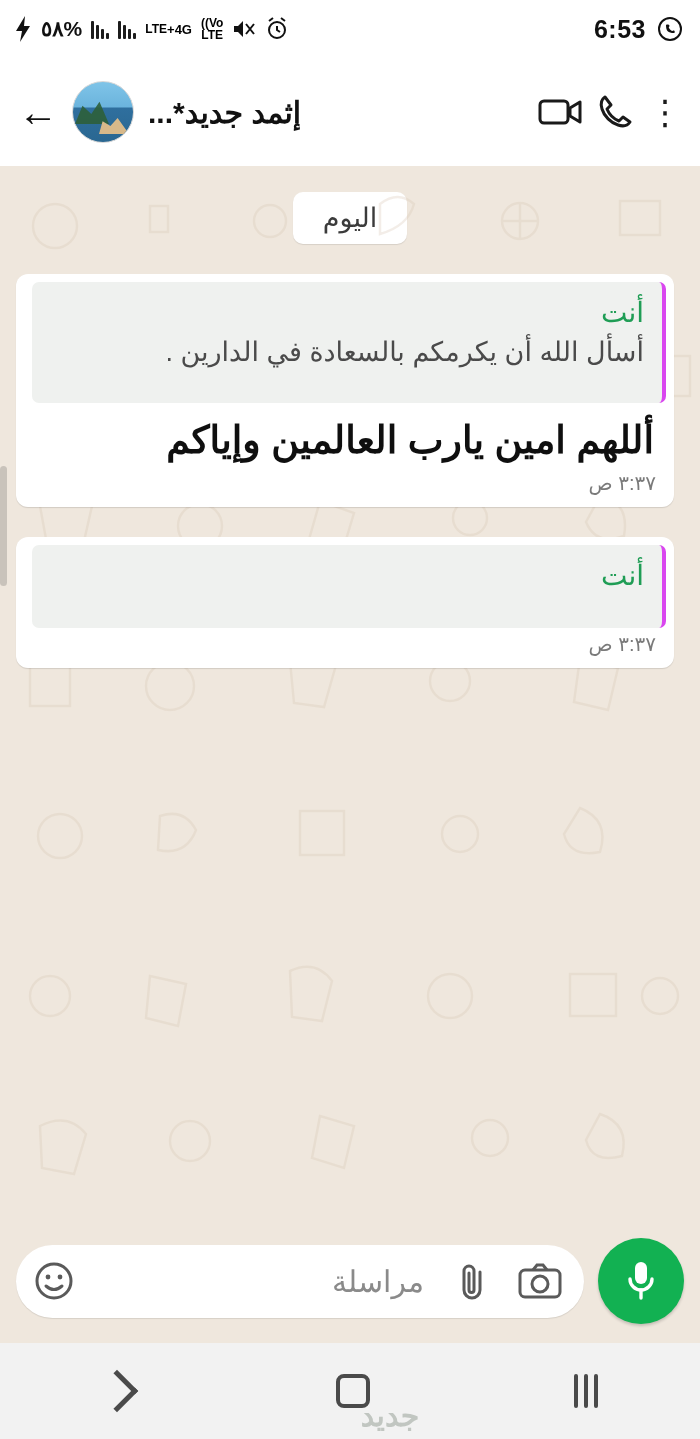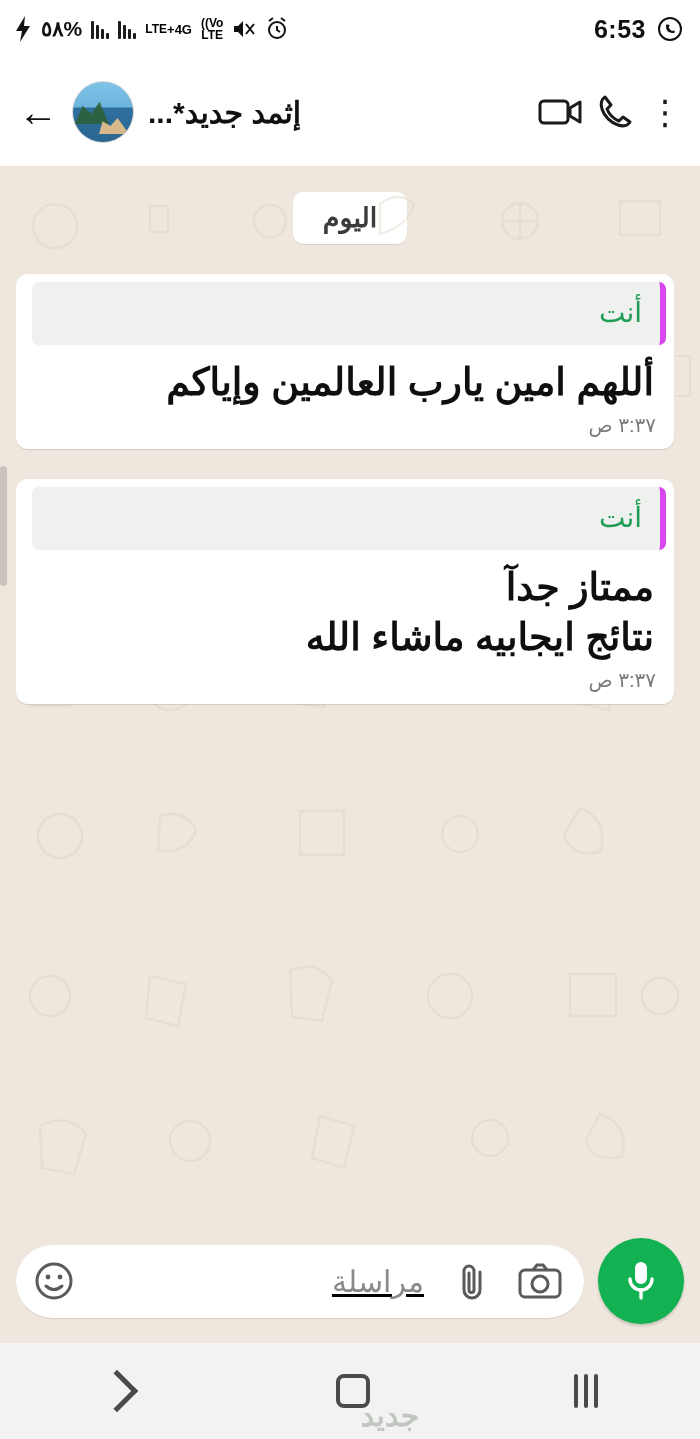--- a/index.html
+++ b/index.html
@@ -100,36 +100,35 @@
     pointer-events: none;
   }
   .day-chip-row { display: flex; justify-content: center; }
   .day-chip {
     background: #ffffff;
     color: #3b3b3b;
     font-size: 27px;
     padding: 10px 30px;
     border-radius: 10px;
     box-shadow: 0 1px 1px rgba(0,0,0,.10);
-    font-weight: bold;
   }
 
   .msg-group { margin-top: 30px; position: relative; }
   .bubble {
     background: #ffffff;
     border-radius: 12px;
     box-shadow: 0 1px 1px rgba(0,0,0,.12);
     overflow: hidden;
     position: relative;
     margin-right: 10px;
   }
   .quote {
     background: #eff1ef;
-    border-right: 6px solid #d946ef;
-    padding: 14px 18px 12px 18px;
+    border-right: 4px solid #d946ef;
+    padding: 14px 18px 32px 18px;
     margin: 8px 8px 0 16px;
     border-radius: 7px;
   }
   .quote-author { color: #1f9d55; font-size: 28px; margin-bottom: 4px; }
   .quote-text { color: #4a4a4a; font-size: 27px; line-height: 1.42; }
   .body-text {
     color: #0f0f0f;
     font-size: 38px;
     font-weight: 700;
     line-height: 1.32;
@@ -159,21 +158,20 @@
   }
   .composer {
     flex: 1 1 auto;
     height: 73px;
     background: #ffffff;
     border-radius: 44px;
     display: flex; align-items: center; flex-direction: row-reverse;
     padding: 0 22px 0 18px;
     gap: 28px;
     box-shadow: 0 1px 1px rgba(0,0,0,.10);
-    text-decoration: underline;
   }
   .composer-placeholder {
     flex: 1 1 auto;
     color: #8a8a8a;
     font-size: 30px;
     text-align: right;
     padding-right: 4px;
   }
   .mic-btn {
     width: 86px; height: 86px; border-radius: 50%;
@@ -333,35 +331,34 @@
     <div class="scroll-hint"></div>
 
     <div class="day-chip-row">
       <span class="day-chip">اليوم</span>
     </div>
 
     <div class="msg-group">
       <div class="bubble">
         <div class="quote">
           <div class="quote-author">أنت</div>
+          <div class="quote-text">أسأل الله أن يكرمكم بالسعادة في الدارين .</div>
         </div>
         <div class="body-text">أللهم امين يارب العالمين وإياكم</div>
         <div class="meta-row">
           <span class="meta-time">٣:٣٧ ص</span>
         </div>
       </div>
     </div>
 
     <div class="msg-group">
       <div class="bubble">
         <div class="quote">
           <div class="quote-author">أنت</div>
         </div>
-        <div class="body-text" style="white-space: pre-line;">ممتاز جدآ
-نتائج ايجابيه ماشاء الله</div>
         <div class="meta-row">
           <span class="meta-time">٣:٣٧ ص</span>
         </div>
       </div>
     </div>
 
   </div>
 
   <div class="input-bar">
     <div class="composer">

